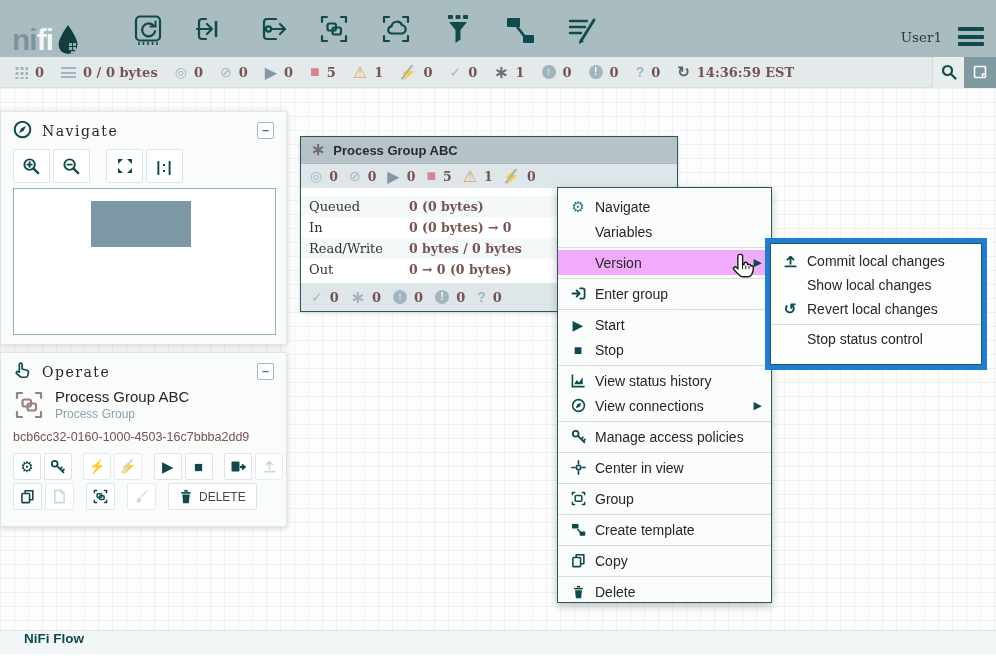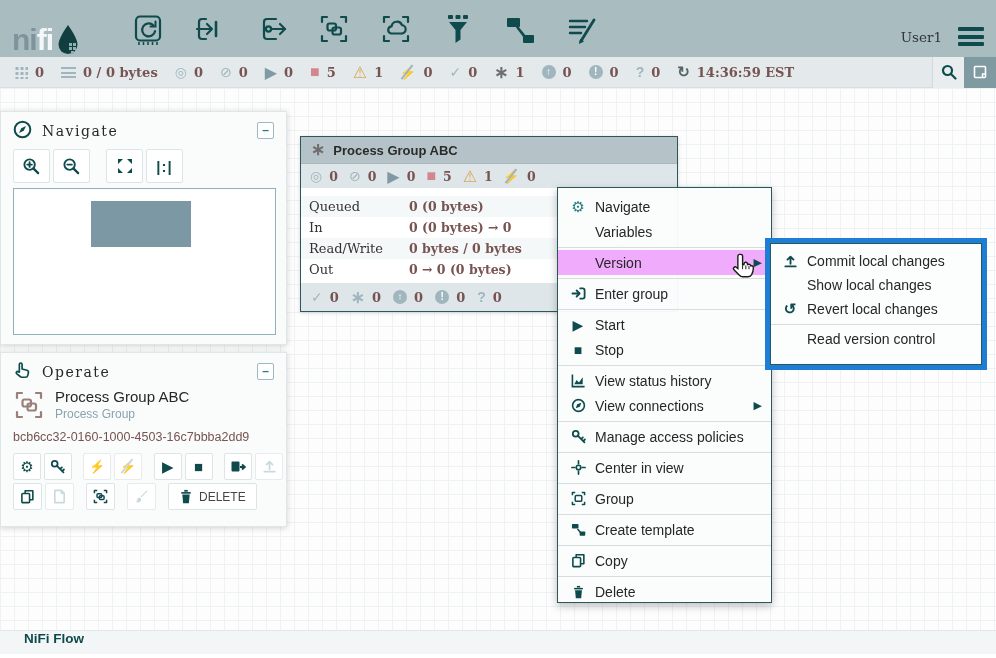--- a/index.html
+++ b/index.html
@@ -655,21 +655,21 @@
           <span class="mi-ic"></span>
           <span>Show local changes</span>
         </div>
       <div class="smi">
           <span class="mi-ic undo-glyph">↺</span>
           <span>Revert local changes</span>
         </div>
       <div class="sep"></div>
       <div class="smi">
           <span class="mi-ic"></span>
-          <span>Read version control</span>
+          <span>Stop status control</span>
         </div>
     </div>
   </div>
 
   <div class="cursor">
     <svg width="26" height="28" viewBox="0 0 24 26">
         <path d="M9 2.2c1 0 1.7.8 1.7 1.7v7.6l1.2.2.3-1.1c.2-.8 1-1.3 1.8-1.1.6.1 1 .6 1.1 1.2l.2 1 .9-.3c.8-.2 1.6.2 1.9 1l.1.4.9-.1c.9 0 1.6.7 1.6 1.6 0 3-.6 5-1.6 6.6-.8 1.3-2.2 2.1-3.7 2.1h-4.6c-1.2 0-2.3-.5-3.1-1.3l-5-5.2c-.6-.6-.6-1.6 0-2.2.6-.6 1.5-.6 2.1-.1l1.5 1.2V3.9c0-.9.8-1.7 1.7-1.7z" fill="#fff" stroke="#1a1a1a" stroke-width="1.3"></path>
         <path d="M10.7 12 v4 M13.7 12.5 v3.5 M16.6 13 v3" stroke="#1a1a1a" stroke-width=".9" fill="none"></path>
       </svg>
   </div>

